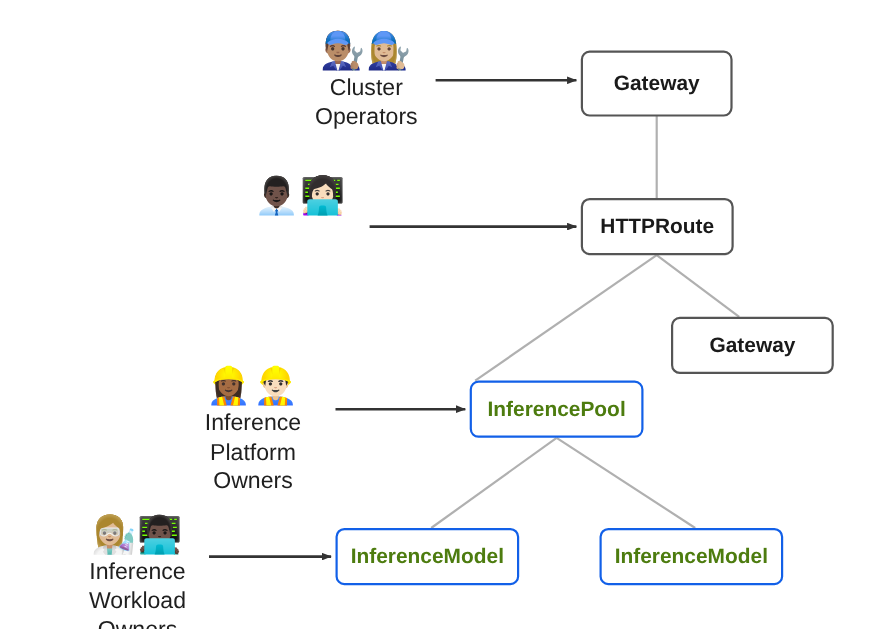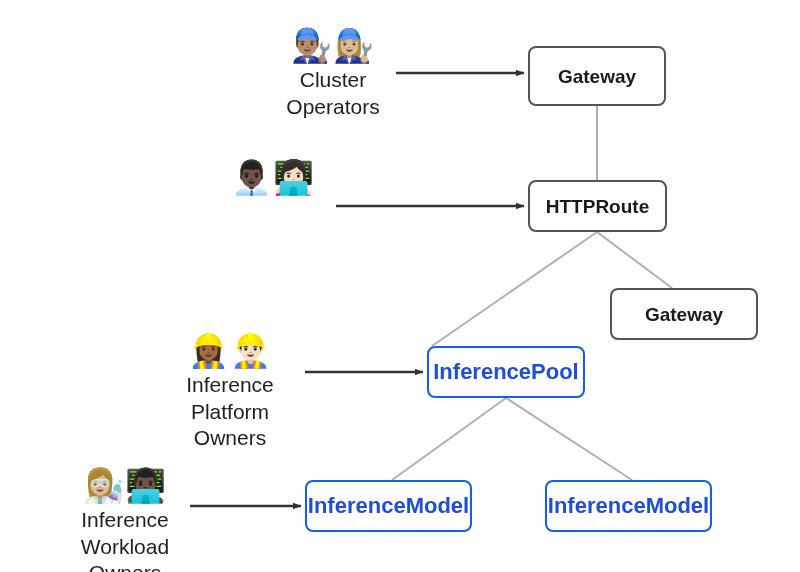--- a/index.html
+++ b/index.html
@@ -37,22 +37,22 @@
     line-height: 1;
     white-space: nowrap;
   }
   .node.kind-standard {
     border: 2px solid #555555;
     color: #1a1a1a;
     font-size: 19px;
   }
   .node.kind-highlight {
     border: 2px solid #1260e8;
-    color: #1d4ed8;
-    font-size: 22px;
+    color: #4d7c0f;
+    font-size: 19px;
   }
   .persona {
     position: absolute;
     box-sizing: border-box;
     display: flex;
     flex-direction: column;
     align-items: center;
     justify-content: flex-start;
   }
   .persona-emojis {

